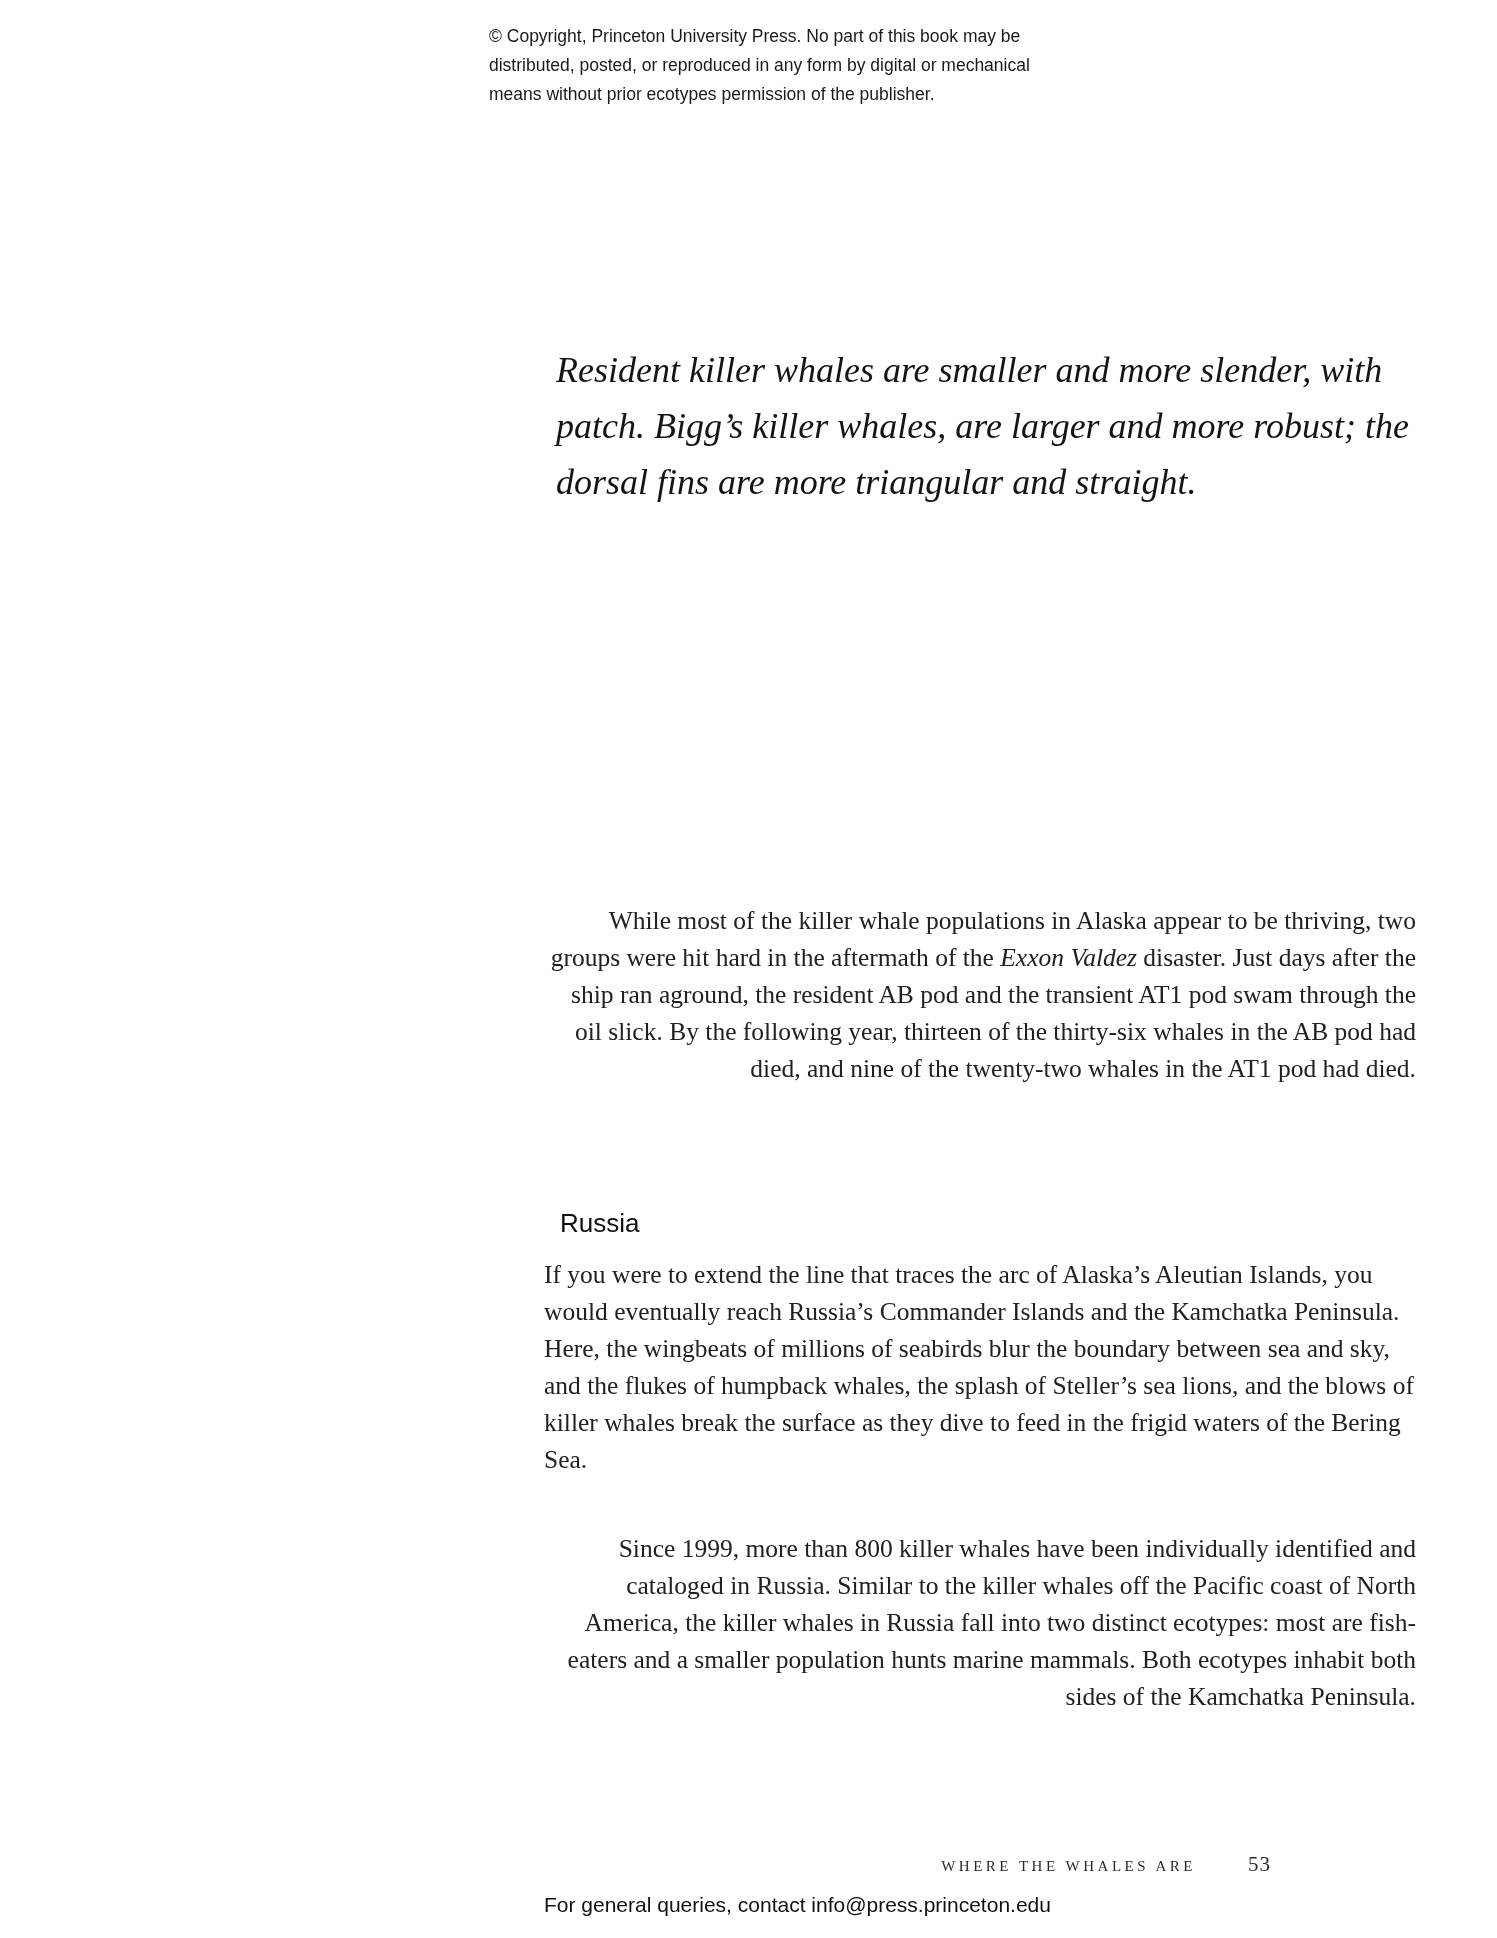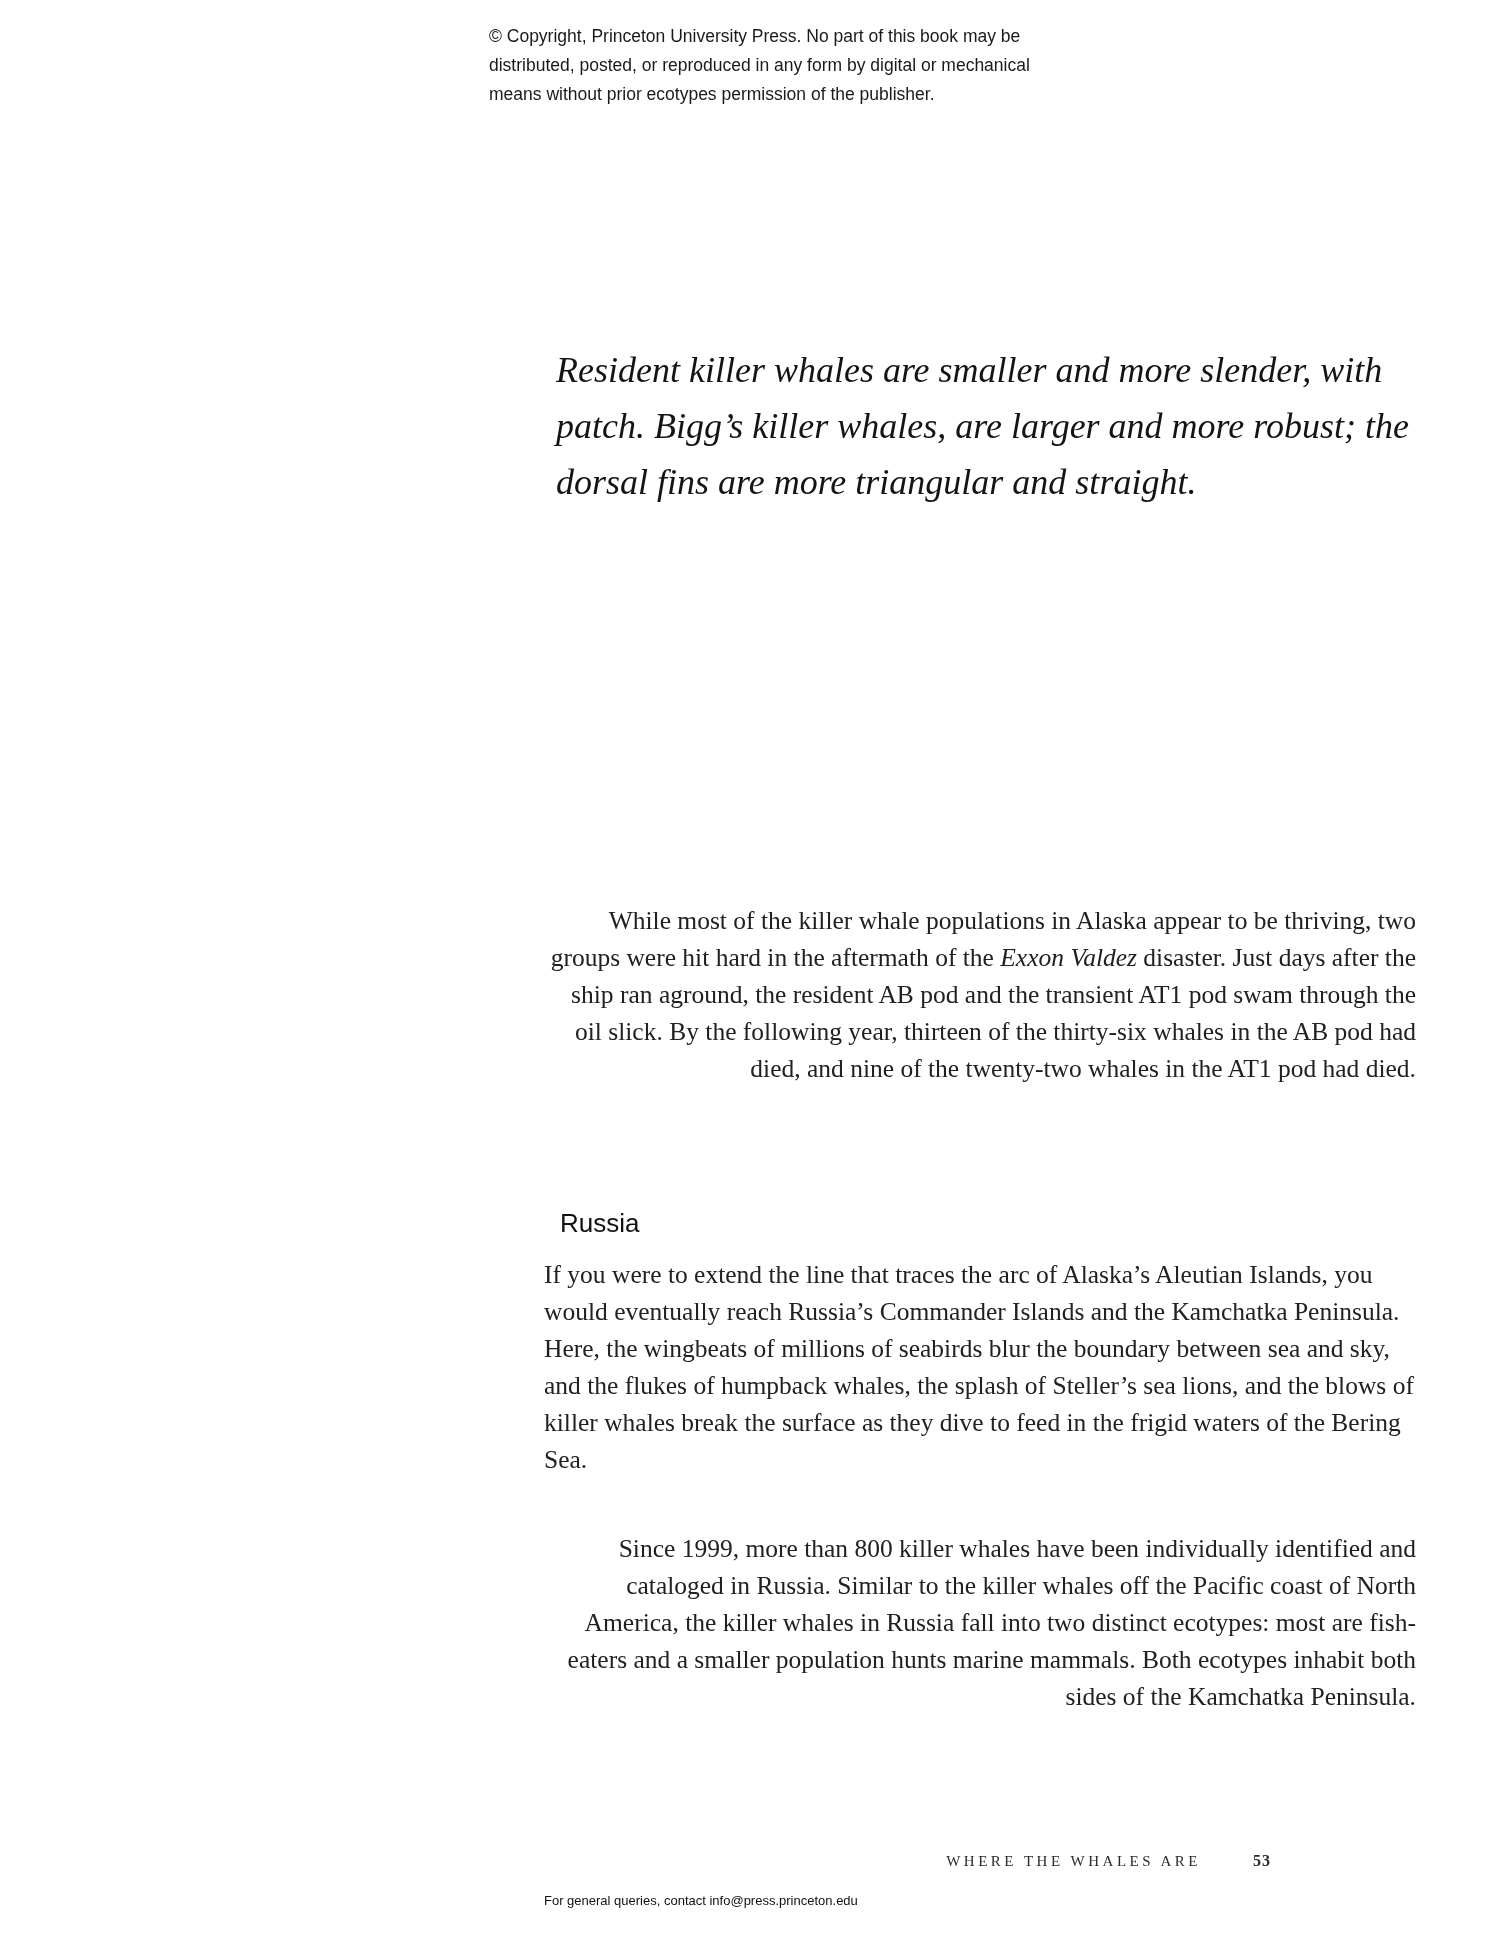--- a/index.html
+++ b/index.html
@@ -81,32 +81,32 @@
     font-family: "Liberation Serif", serif;
     color: #2b2b2b;
     white-space: nowrap;
   }
   .running-head {
     font-size: 15px;
     letter-spacing: 3.5px;
     font-weight: 400;
   }
   .page-number {
-    font-size: 16px;
-    font-weight: 700;
+    font-size: 21px;
+    font-weight: 400;
     margin-left: 52px;
     letter-spacing: 1px;
   }
 
   .queries {
     position: absolute;
     left: 468px;
     top: 1893px;
     font-family: "Liberation Sans", sans-serif;
-    font-size: 13px;
+    font-size: 21px;
     color: #111111;
   }
 </style>
 </head>
 <body>
 
 <div class="page">
 
   <div class="copyright">
     <div>© Copyright, Princeton University Press. No part of this book may be</div>

